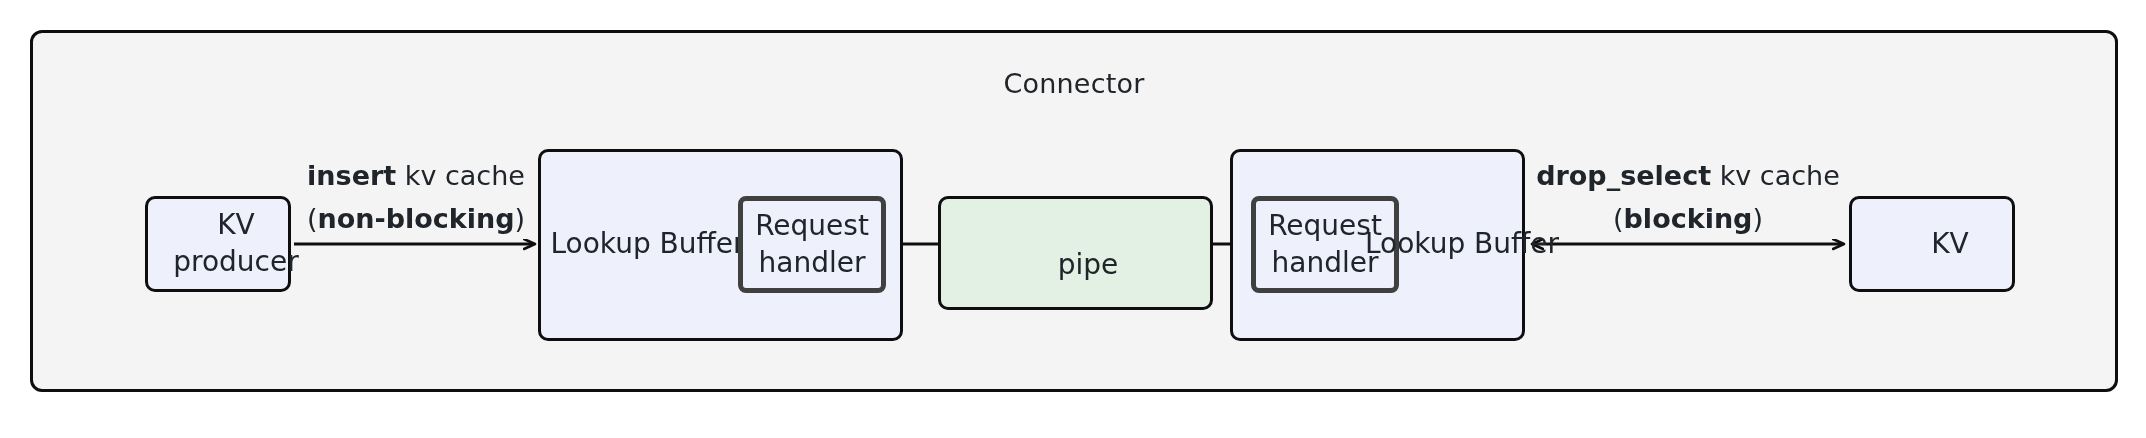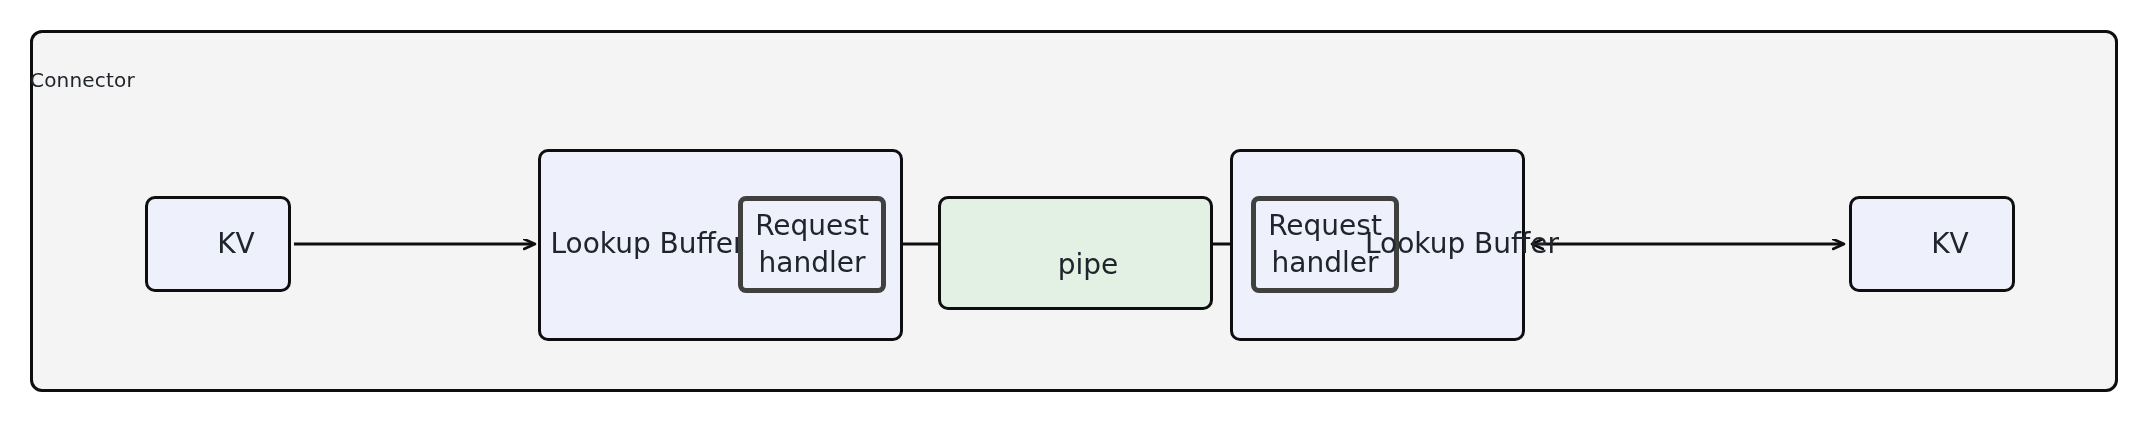--- a/index.html
+++ b/index.html
@@ -27,21 +27,22 @@
     height: 362px;
     background: #f4f4f4;
     border: 3px solid #0e0e0e;
     border-radius: 12px;
     box-sizing: border-box;
   }
   #connector-title {
     left: 30px;
     top: 68px;
     width: 2088px;
-    font-size: 20px;
+    text-align: center;
+    font-size: 27px;
     color: #20252b;
     letter-spacing: 0.2px;
   }
 
   
   .node {
     box-sizing: border-box;
     border: 3px solid #0e0e0e;
     border-radius: 10px;
     display: flex;
@@ -139,22 +140,31 @@
 
     <line x1="1000" y1="244" x2="890" y2="244" stroke="#0e0e0e" stroke-width="2.8" marker-end="url(#arrowhead-l)"></line>
 
     <line x1="1100" y1="244" x2="1246" y2="244" stroke="#0e0e0e" stroke-width="2.8" marker-end="url(#arrowhead-r)"></line>
 
     <line x1="1533" y1="244" x2="1843" y2="244" stroke="#0e0e0e" stroke-width="2.8" marker-start="url(#arrowhead-l)" marker-end="url(#arrowhead-r)"></line>
   </svg>
 
   <div id="kv-producer" class="abs node blue">
     <span class="ln">KV</span>
-  </div>
-
+    <span class="ln">producer</span>
+  </div>
+
+  <div id="label-insert" class="abs edge-label">
+    <div>
+      <b>insert</b><span> kv cache</span>
+    </div>
+    <div>
+      <span>(</span><b>non-blocking</b><span>)</span>
+    </div>
+  </div>
 
   <div id="lookup-buffer-left" class="abs node blue"></div>
   <div id="lb-left-label" class="lb-inner">
     <div>
       <span class="ln">Lookup</span>
       <span class="ln">Buffer</span>
     </div>
   </div>
   <div id="req-handler-left" class="abs req-handler">
     <span class="ln">Request</span>
@@ -169,18 +179,26 @@
     <span class="ln">Request</span>
     <span class="ln">handler</span>
   </div>
   <div id="lb-right-label" class="lb-inner">
     <div>
       <span class="ln">Lookup</span>
       <span class="ln">Buffer</span>
     </div>
   </div>
 
+  <div id="label-drop-select" class="abs edge-label">
+    <div>
+      <b>drop_select</b><span> kv cache</span>
+    </div>
+    <div>
+      <span>(</span><b>blocking</b><span>)</span>
+    </div>
+  </div>
 
   <div id="kv-consumer" class="abs node blue">
     <span class="ln">KV</span>
   </div>
 
 </div>
 
 </body></html>

